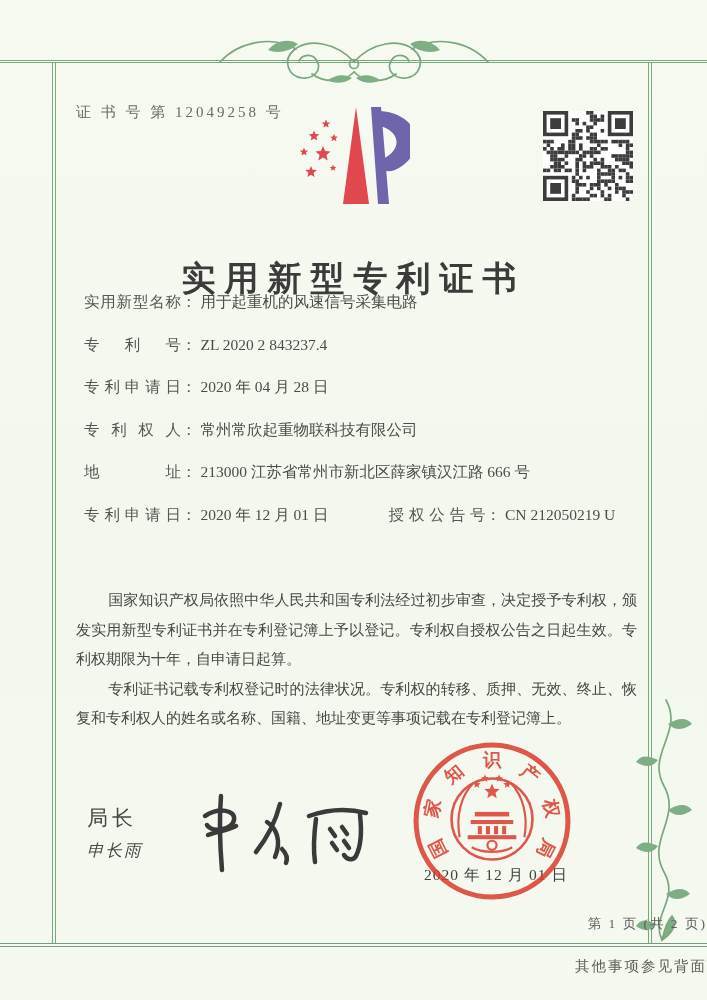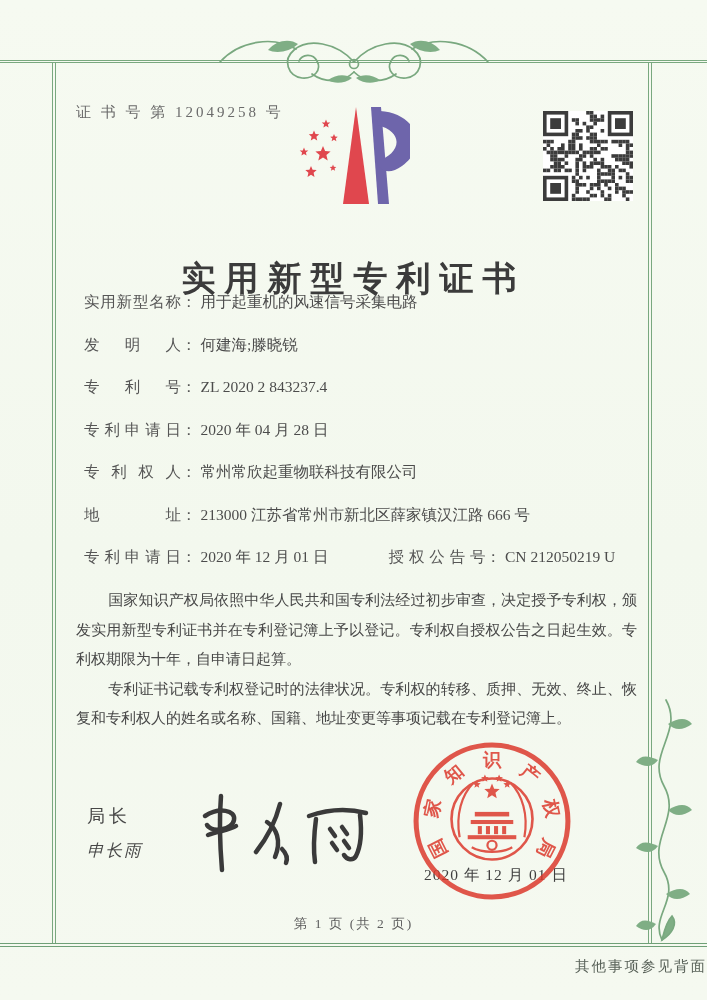--- a/index.html
+++ b/index.html
@@ -26,29 +26,29 @@
   .field-row{height:42.5px;line-height:22px;white-space:nowrap;}
   .flabel{display:inline-block;width:97px;text-align:justify;text-align-last:justify;color:#565656;vertical-align:top;}
   .colon{margin-right:4px;color:#565656;}
   .fvalue{color:#4c4c4c;}
   .fvalue.wide{display:inline-block;width:188px;vertical-align:top;}
   
   .body-text{position:absolute;left:76px;top:586px;width:561px;font-size:15px;
     line-height:29.5px;text-align:justify;color:#474747;}
   .body-text p{margin:0;text-indent:2.15em;}
   
-  .director-label{position:absolute;left:87px;top:804px;font-size:18px;letter-spacing:4px;color:#474747;}
+  .director-label{position:absolute;left:87px;top:804px;font-size:21px;letter-spacing:4px;color:#474747;}
   .director-name{position:absolute;left:87px;top:840px;font-size:16.5px;letter-spacing:2px;color:#474747;font-style:italic;}
   .signature{position:absolute;left:183px;top:786px;}
   .seal{position:absolute;left:411px;top:740px;width:162px;height:162px;opacity:.84;z-index:2;pointer-events:none;}
   .seal-char{font-size:18px;font-weight:bold;fill:#dc382b;text-anchor:middle;dominant-baseline:middle;
     font-family:"Liberation Serif",serif;}
   .seal-date{position:absolute;left:424px;top:865px;font-size:15.5px;letter-spacing:1px;color:#3f3f3f;z-index:1;}
   
-  .page-info{position:absolute;left:0;top:915px;width:707px;text-align:center;font-size:13.5px;
+  .page-info{position:absolute;left:0;top:915px;width:707px;text-align:right;font-size:13.5px;
     letter-spacing:2px;color:#5e5e5e;}
   .back-note{position:absolute;left:0;top:957px;width:707px;text-align:right;font-size:14.5px;
     letter-spacing:2px;color:#596259;}
   .green-stroke{stroke:#79a87f;fill:none;stroke-width:1.7;stroke-linecap:round;}
   .green-fill{fill:#7fae85;stroke:none;}
 </style>
 </head>
 <body>
 
 <div class="page">
@@ -323,23 +323,20 @@
       </g>
   </svg>
 
   <div class="title">实用新型专利证书</div>
 
   <div class="fields">
     <div class="field-row">
       <span class="flabel">实用新型名称</span><span class="colon">：</span><span class="fvalue">用于起重机的风速信号采集电路</span>
     </div>
     <div class="field-row">
-      <span class="flabel">发明人</span><span class="colon">：</span><span class="fvalue">何建海;滕晓锐</span>
-    </div>
-    <div class="field-row">
       <span class="flabel">专利号</span><span class="colon">：</span><span class="fvalue">ZL 2020 2 843237.4</span>
     </div>
     <div class="field-row">
       <span class="flabel">专利申请日</span><span class="colon">：</span><span class="fvalue">2020 年 04 月 28 日</span>
     </div>
     <div class="field-row">
       <span class="flabel">专利权人</span><span class="colon">：</span><span class="fvalue">常州常欣起重物联科技有限公司</span>
     </div>
     <div class="field-row">
       <span class="flabel">地址</span><span class="colon">：</span><span class="fvalue">213000 江苏省常州市新北区薛家镇汉江路 666 号</span>

